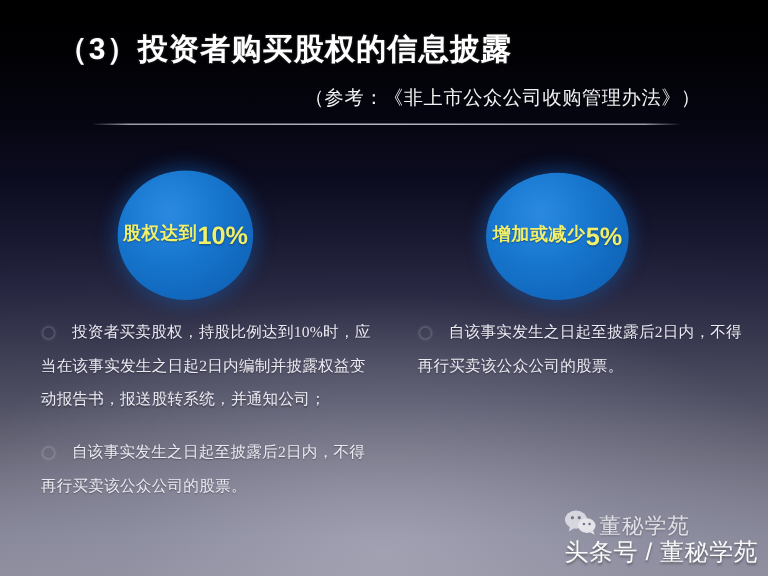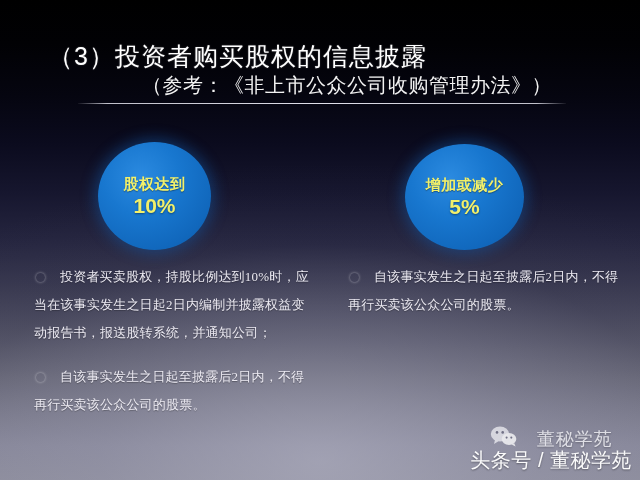--- a/index.html
+++ b/index.html
@@ -27,35 +27,35 @@
         #666676 78%,
         #7b7b8c 86%,
         #8a8a9c 93%,
         #90909f 100%);
   }
 
   
   .title {
     position: absolute;
     left: 48px;
-    top: 40px;
+    top: 24px;
     color: #ffffff;
     font-size: 25px;
-    font-weight: normal;
+    font-weight: bold;
     letter-spacing: 1px;
     white-space: nowrap;
     font-family: "Liberation Sans", "DejaVu Sans", sans-serif;
     text-shadow: 0 0 2px rgba(255,255,255,0.25);
   }
   .subtitle {
     position: absolute;
-    right: 88px;
+    right: 56px;
     top: 72px;
     color: #f2f2f2;
-    font-size: 20px;
+    font-size: 16px;
     white-space: nowrap;
     letter-spacing: 0.5px;
     font-family: "Liberation Serif", "DejaVu Serif", serif;
   }
   .divider {
     position: absolute;
     left: 78px;
     top: 103px;
     width: 488px;
     height: 1px;
@@ -67,21 +67,21 @@
        rgba(255,255,255,0.05) 100%);
   }
 
   
   .circle {
     position: absolute;
     border-radius: 50%;
     background: radial-gradient(circle at 38% 32%, #2b8ae0 0%, #1877cf 38%, #1168bd 72%, #0d5aa8 100%);
     box-shadow: 0 0 14px 4px rgba(20,90,170,0.45);
     display: flex;
-    flex-direction: column;
+    flex-direction: row;
     align-items: center;
     justify-content: center;
   }
   #circle-left  { left: 98px;  top: 142px; width: 113px; height: 108px; }
   #circle-right { left: 405px; top: 144px; width: 119px; height: 106px; align-items: center; }
 
   .circle-label {
     color: #f2f06a;
     font-size: 15px;
     font-weight: bold;
@@ -135,22 +135,22 @@
   #watermark {
     position: absolute;
     right: 8px;
     bottom: 6px;
     text-align: right;
     user-select: none;
   }
   .wm-row1 {
     display: flex;
     align-items: center;
-    justify-content: center;
-    gap: 19px;
+    justify-content: flex-start;
+    gap: 1px;
     opacity: 0.80;
   }
   .wm-chat-icon { display: block; }
   .wm-brand {
     color: #f4f4f8;
     font-size: 18px;
     letter-spacing: 1px;
     font-family: "Liberation Sans", "DejaVu Sans", sans-serif;
     text-shadow: 0 1px 2px rgba(0,0,0,0.35);
   }

